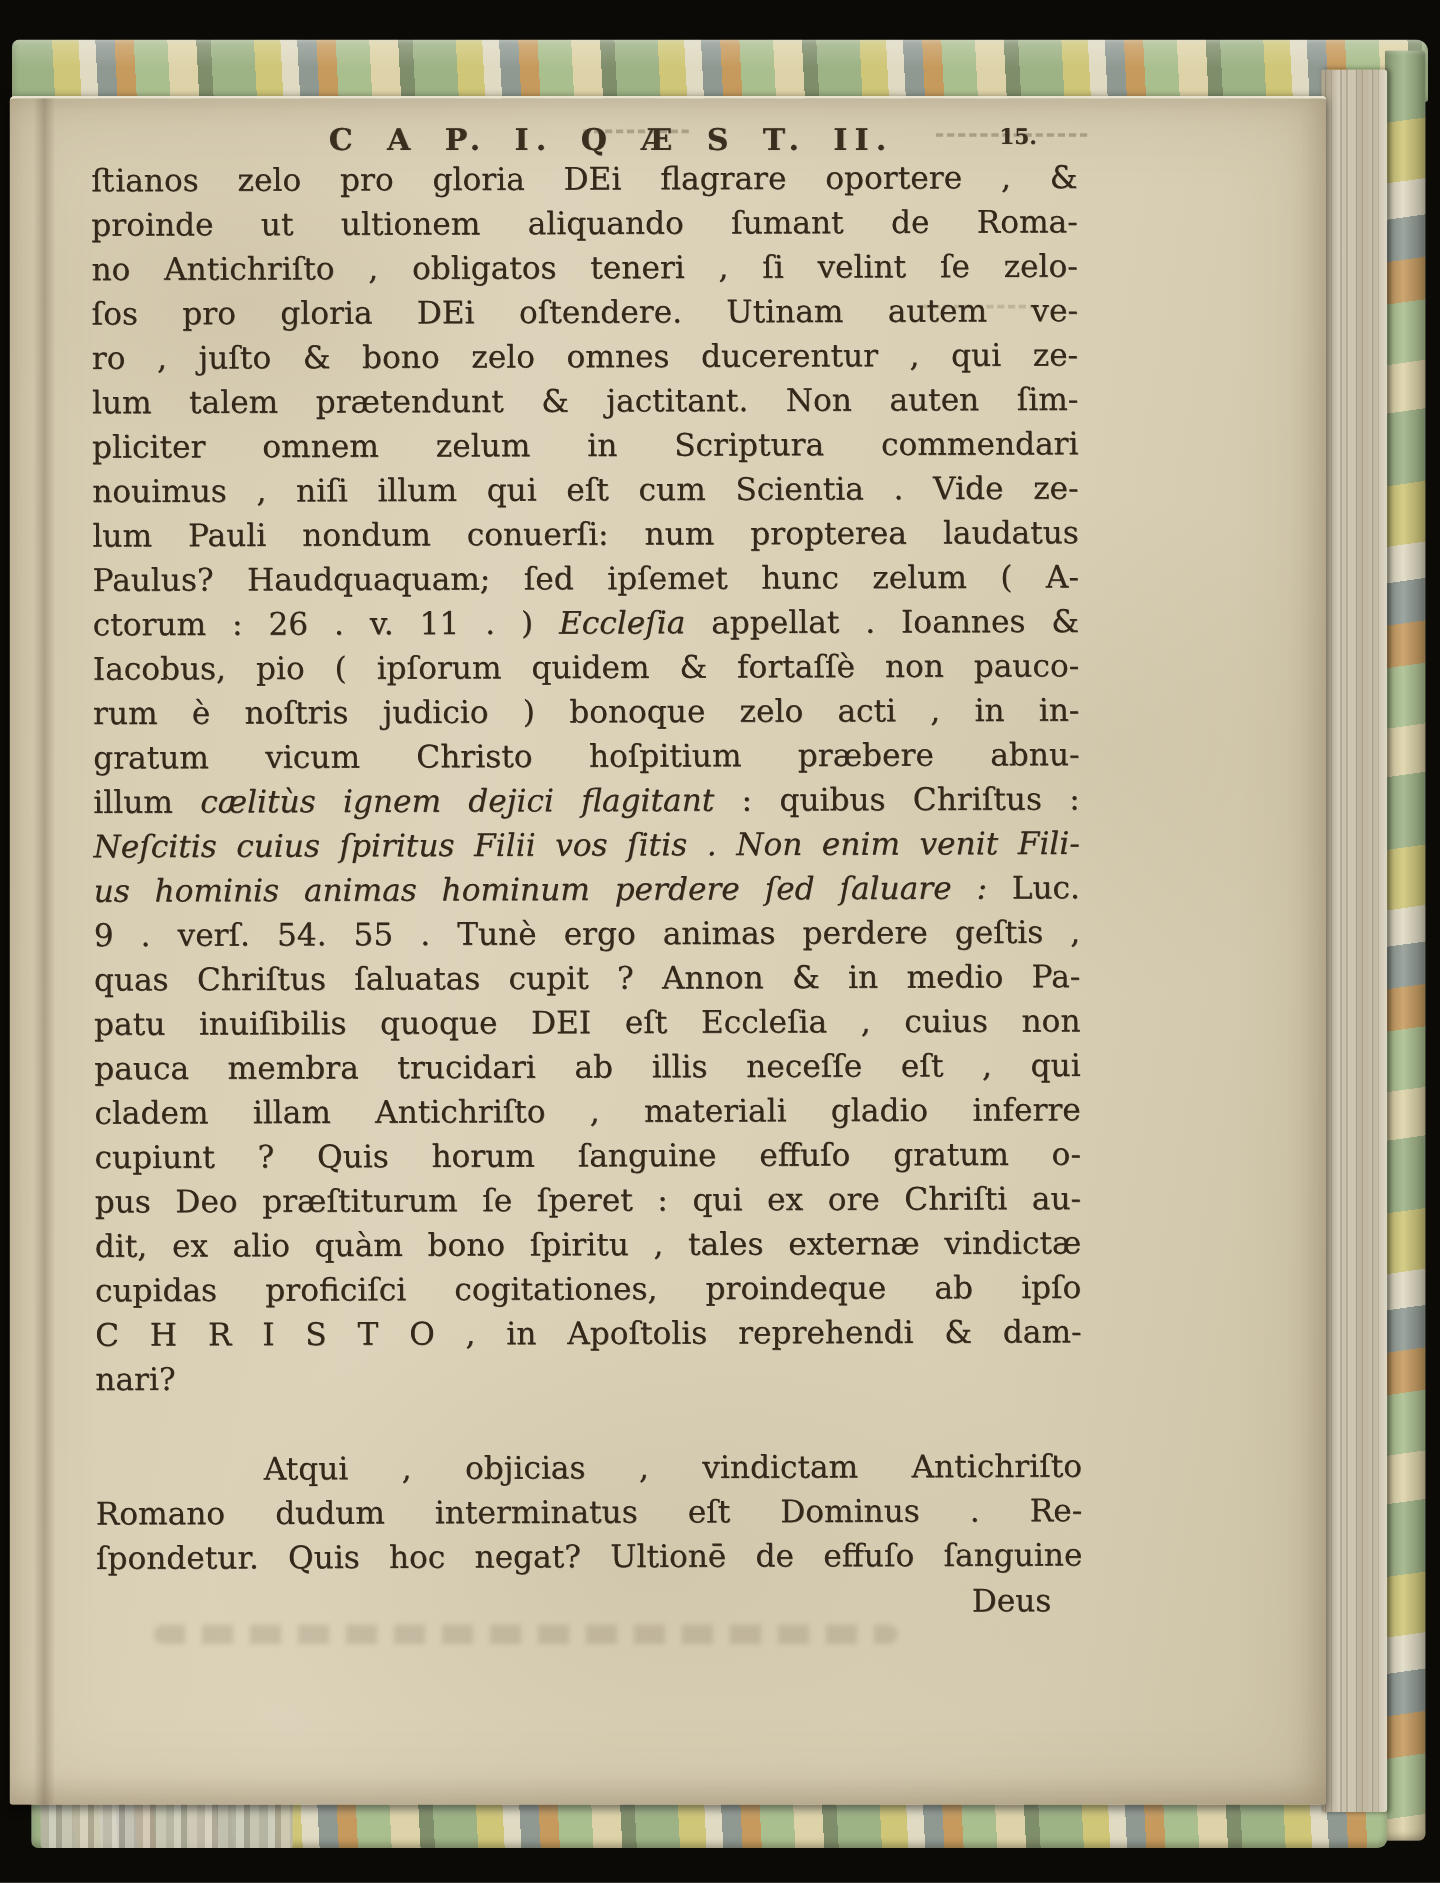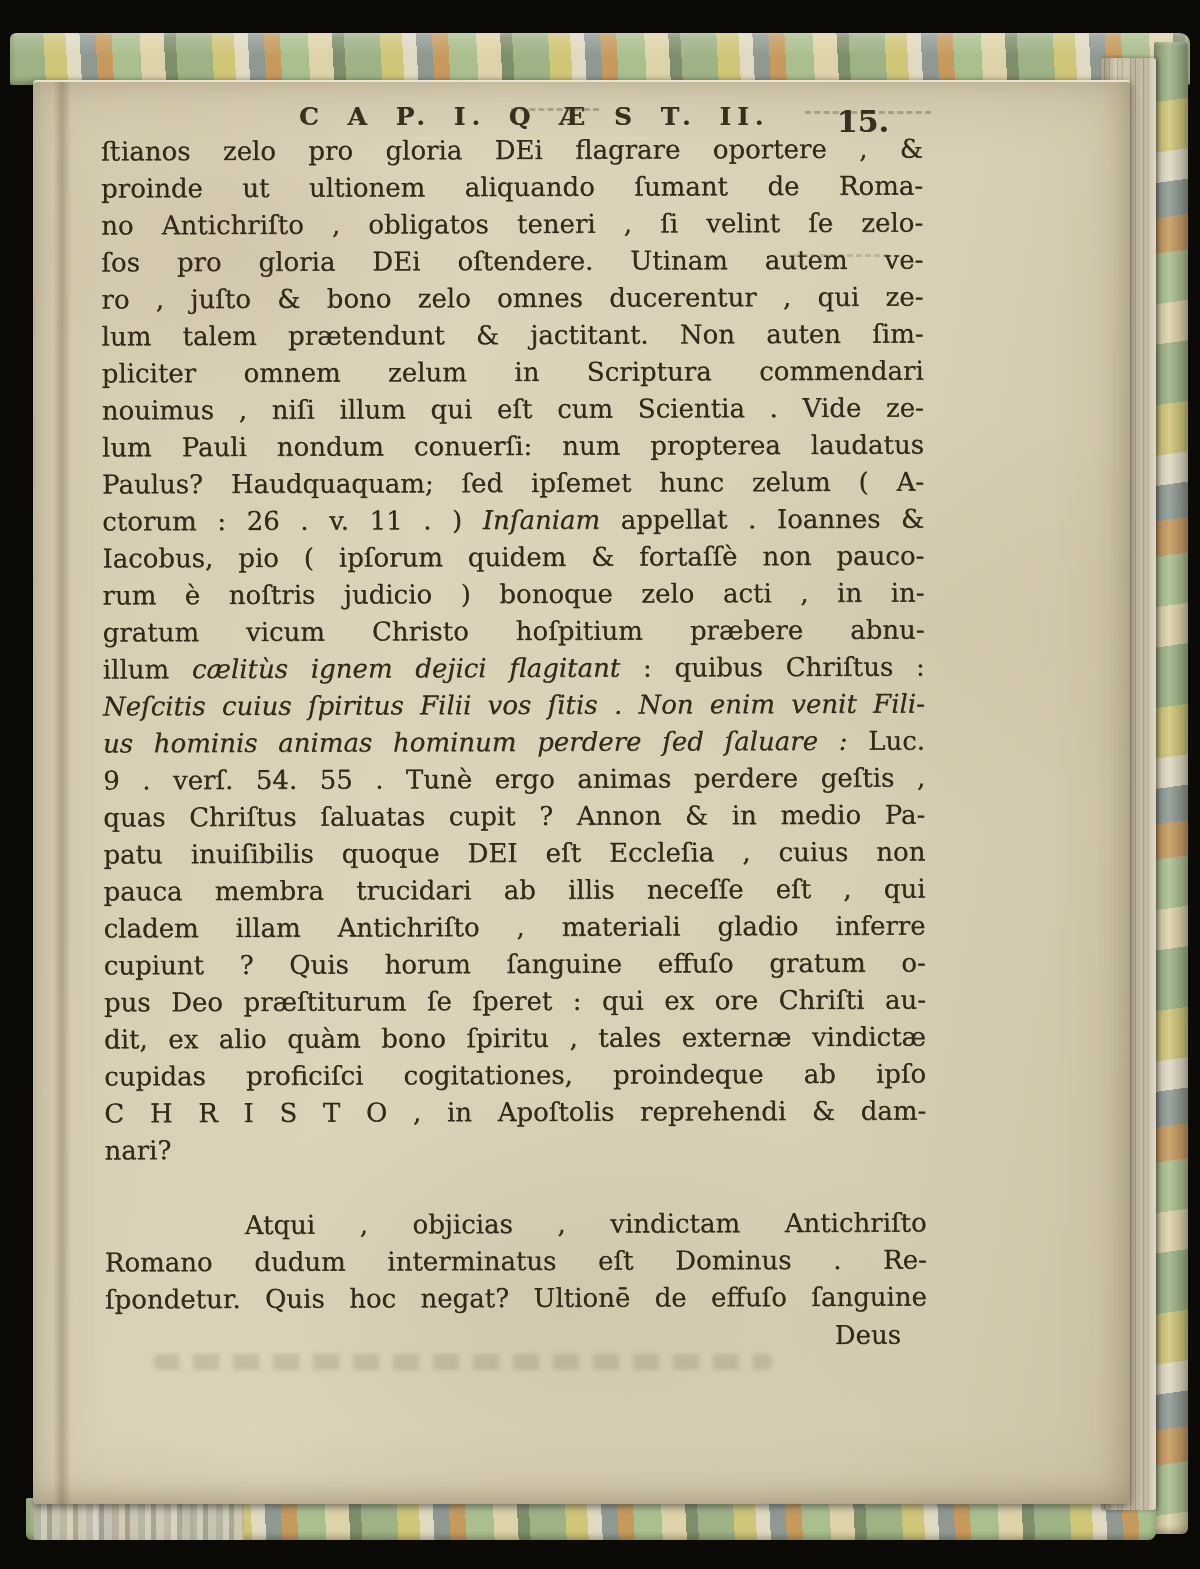--- a/index.html
+++ b/index.html
@@ -57,39 +57,38 @@
       radial-gradient(ellipse 420px 300px at 82% 38%, rgba(150,130,95,.08), transparent 70%),
       radial-gradient(ellipse 520px 340px at 48% 86%, rgba(140,120,85,.10), transparent 70%),
       linear-gradient(100deg, #d5cbb0, #dcd3ba 35%, #d8cfb5 70%, #cdc3a7);
     border-radius:4px 3px 2px 3px;
     border-top:2px solid #e9e3d0;
     box-shadow:
       inset 0 0 70px rgba(110,90,60,.22),
       inset -10px 0 22px rgba(110,90,60,.16),
       inset 0 -10px 20px rgba(110,90,60,.18),
       0 3px 8px rgba(0,0,0,.5);
-    margin-left: 25px;
   }
   .gutter-shadow{
     position:absolute; left:20px; top:0; width:18px; height:100%;
     background:linear-gradient(90deg, rgba(90,75,55,0), rgba(90,75,55,.30) 50%, rgba(90,75,55,0));
   }
   
   .header-row{
     position:absolute; left:70px; top:20px; width:820px; height:38px;
     color:#3a2e1f;
   }
   .header-title{
     display:inline-block; margin-left:196px;
     font-size:25px; font-weight:bold; letter-spacing:6px; word-spacing:8px;
     text-shadow:0.4px 0.4px 0.6px rgba(55,40,25,.55);
   }
   .page-number{
     position:absolute; right:34px; top:2px;
-    font-size:30px; font-weight:bold;
+    font-size:18px; font-weight:bold;
     text-shadow:0.4px 0.4px 0.6px rgba(55,40,25,.55);
   }
   .showthrough{
     position:absolute; height:0;
     border-top:3px solid rgba(70,58,38,.30);
     filter:blur(.6px);
   }
   .st1{ left:408px; top:6px;  width:88px;  border-top-style:dashed;}
   .st2{ left:702px; top:9px;  width:126px; border-top-style:dashed;}
   .st3{ left:760px; top:172px; width:96px; border-top-style:dashed; opacity:.6;}
@@ -138,21 +137,21 @@
         <div class="line"><span>ﬅianos zelo pro gloria DEi flagrare oportere , &amp;</span></div>
         <div class="line"><span>proinde ut ultionem aliquando ſumant de Roma-</span></div>
         <div class="line"><span>no Antichriſto , obligatos teneri , ſi velint ſe zelo-</span></div>
         <div class="line"><span>ſos pro gloria DEi oſtendere.  Utinam autem ve-</span></div>
         <div class="line"><span>ro , juſto &amp; bono zelo omnes ducerentur , qui ze-</span></div>
         <div class="line"><span>lum talem prætendunt &amp; jactitant.  Non auten ſim-</span></div>
         <div class="line"><span>pliciter omnem zelum in Scriptura commendari</span></div>
         <div class="line"><span>nouimus , niſi illum qui eſt cum Scientia . Vide ze-</span></div>
         <div class="line"><span>lum Pauli nondum conuerſi: num propterea laudatus</span></div>
         <div class="line"><span>Paulus? Haudquaquam; ſed ipſemet hunc zelum ( A-</span></div>
-        <div class="line"><span>ctorum : 26 . v. 11 . ) </span><span class="it">Inſaniam</span><span> appellat . Ioannes &amp;</span></div>
+        <div class="line"><span>ctorum : 26 . v. 11 . ) </span><span class="it">Eccleſia</span><span> appellat . Ioannes &amp;</span></div>
         <div class="line"><span>Iacobus, pio ( ipſorum quidem &amp; fortaſſè non pauco-</span></div>
         <div class="line"><span>rum è noſtris judicio ) bonoque zelo acti , in in-</span></div>
         <div class="line"><span>gratum vicum Christo hoſpitium præbere abnu-</span></div>
         <div class="line"><span>illum </span><span class="it">cælitùs ignem dejici flagitant</span><span> : quibus Chriſtus :</span></div>
         <div class="line"><span class="it">Neſcitis cuius ſpiritus Filii vos ſitis . Non enim venit Fili-</span></div>
         <div class="line"><span class="it">us hominis animas hominum perdere ſed ſaluare : </span><span>Luc.</span></div>
         <div class="line"><span>9 . verſ. 54. 55 . Tunè ergo animas perdere geſtis ,</span></div>
         <div class="line"><span>quas Chriſtus ſaluatas cupit ? Annon &amp; in medio Pa-</span></div>
         <div class="line"><span>patu inuiſibilis quoque DEI eſt Eccleſia , cuius non</span></div>
         <div class="line"><span>pauca membra trucidari ab illis neceſſe eſt , qui</span></div>

